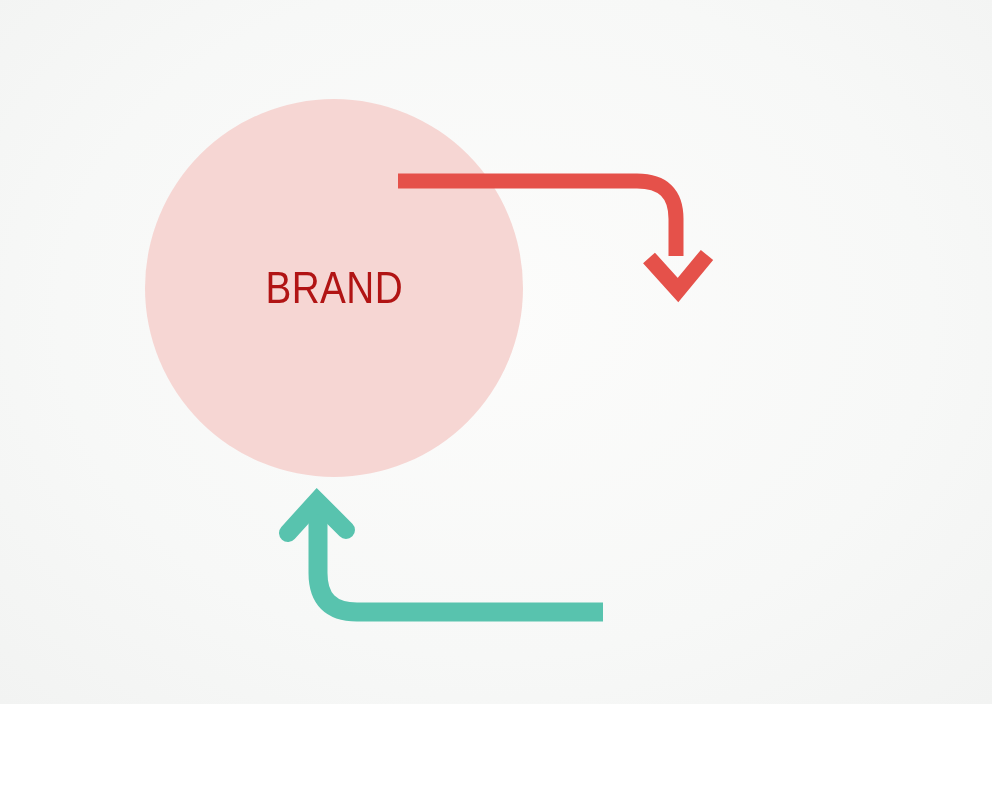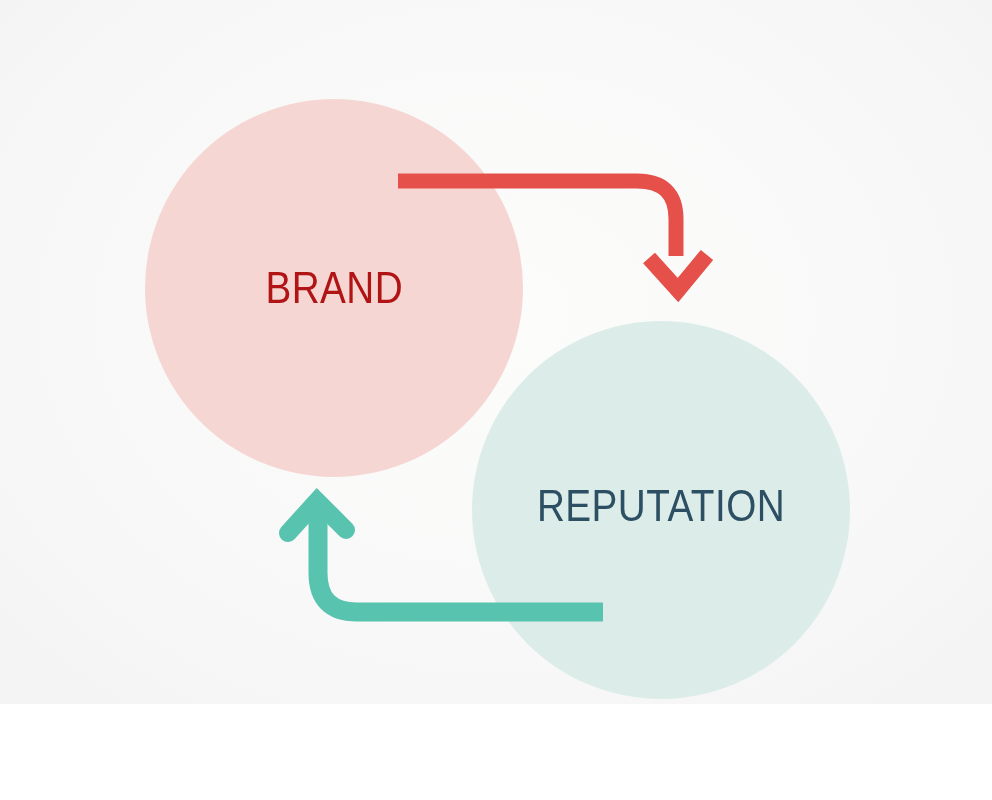--- a/index.html
+++ b/index.html
@@ -90,23 +90,20 @@
 </style>
 </head>
 <body>
 
 <div class="stage">
 
   <div class="circle brand">
     <span class="node-label">BRAND</span>
   </div>
 
-  <div class="circle reputation">
-    <span class="node-label">REPUTATION</span>
-  </div>
 
   <svg class="arrows" viewBox="0 0 992 800" xmlns="http://www.w3.org/2000/svg">
     <g>
       <path class="arrow-line-red" d="M 398 181 H 637 Q 676 181 676 219 V 256"></path>
       <polyline class="arrow-head-red" points="649,258 678,290 707,255"></polyline>
     </g>
     <g>
       <path class="arrow-line-teal" d="M 603 612 H 357 Q 318 612 318 573 V 514"></path>
       <polyline class="arrow-head-teal" points="288,533 317,501 346,530"></polyline>
     </g>

